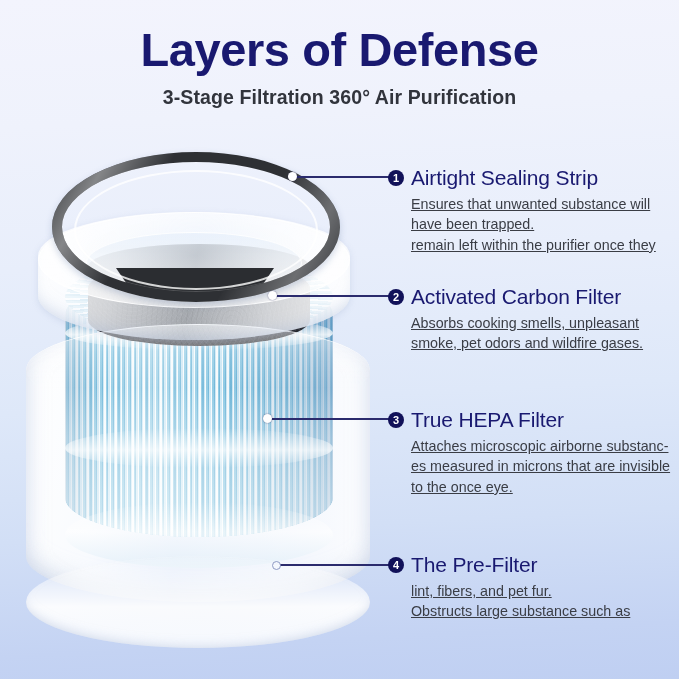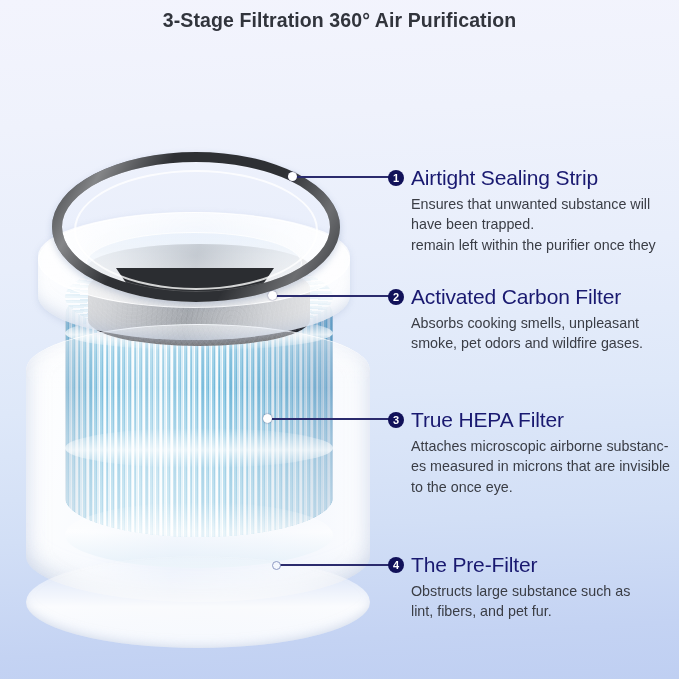--- a/index.html
+++ b/index.html
@@ -86,20 +86,21 @@
     font-weight: normal;
     color: #191970;
     letter-spacing: -0.15px;
     white-space: nowrap;
   }
   .callout-body {
     margin: 4px 0 0 23px;
     font-size: 14.3px;
     line-height: 1.42;
     color: #3a3d45;
+    text-decoration: underline;
   }
   .callout-body span { display: block; white-space: nowrap; }
 
   
   .leader {
     position: absolute;
     height: 1.5px;
     background: #2b2b6d;
     z-index: 30;
   }
@@ -425,20 +426,21 @@
     border-radius: 0 0 79px 79px / 0 0 18px 18px;
     clip-path: polygon(0 0, 100% 0, 88% 100%, 12% 100%);
   }
 </style>
 </head>
 <body>
 
 <div id="poster">
 
   <div class="header">
+    <h1 class="headline">Layers of Defense</h1>
     <p class="subhead">3-Stage Filtration 360° Air Purification</p>
   </div>
 
   <div id="product">
 
     <div class="ground-shadow"></div>
 
     <div class="prefilter"></div>
 
     <div class="hepa">
@@ -515,18 +517,18 @@
       <span>to the once eye.</span>
     </p>
   </div>
 
   <div class="callout" style="left:388px; top:553px;">
     <div class="callout-head">
       <span class="badge">4</span>
       <h2 class="callout-title">The Pre-Filter</h2>
     </div>
     <p class="callout-body">
+      <span>lint, fibers, and pet fur.</span>
       <span>Obstructs large substance such as</span>
-      <span>lint, fibers, and pet fur.</span>
     </p>
   </div>
 
 </div>
 
 </body></html>

